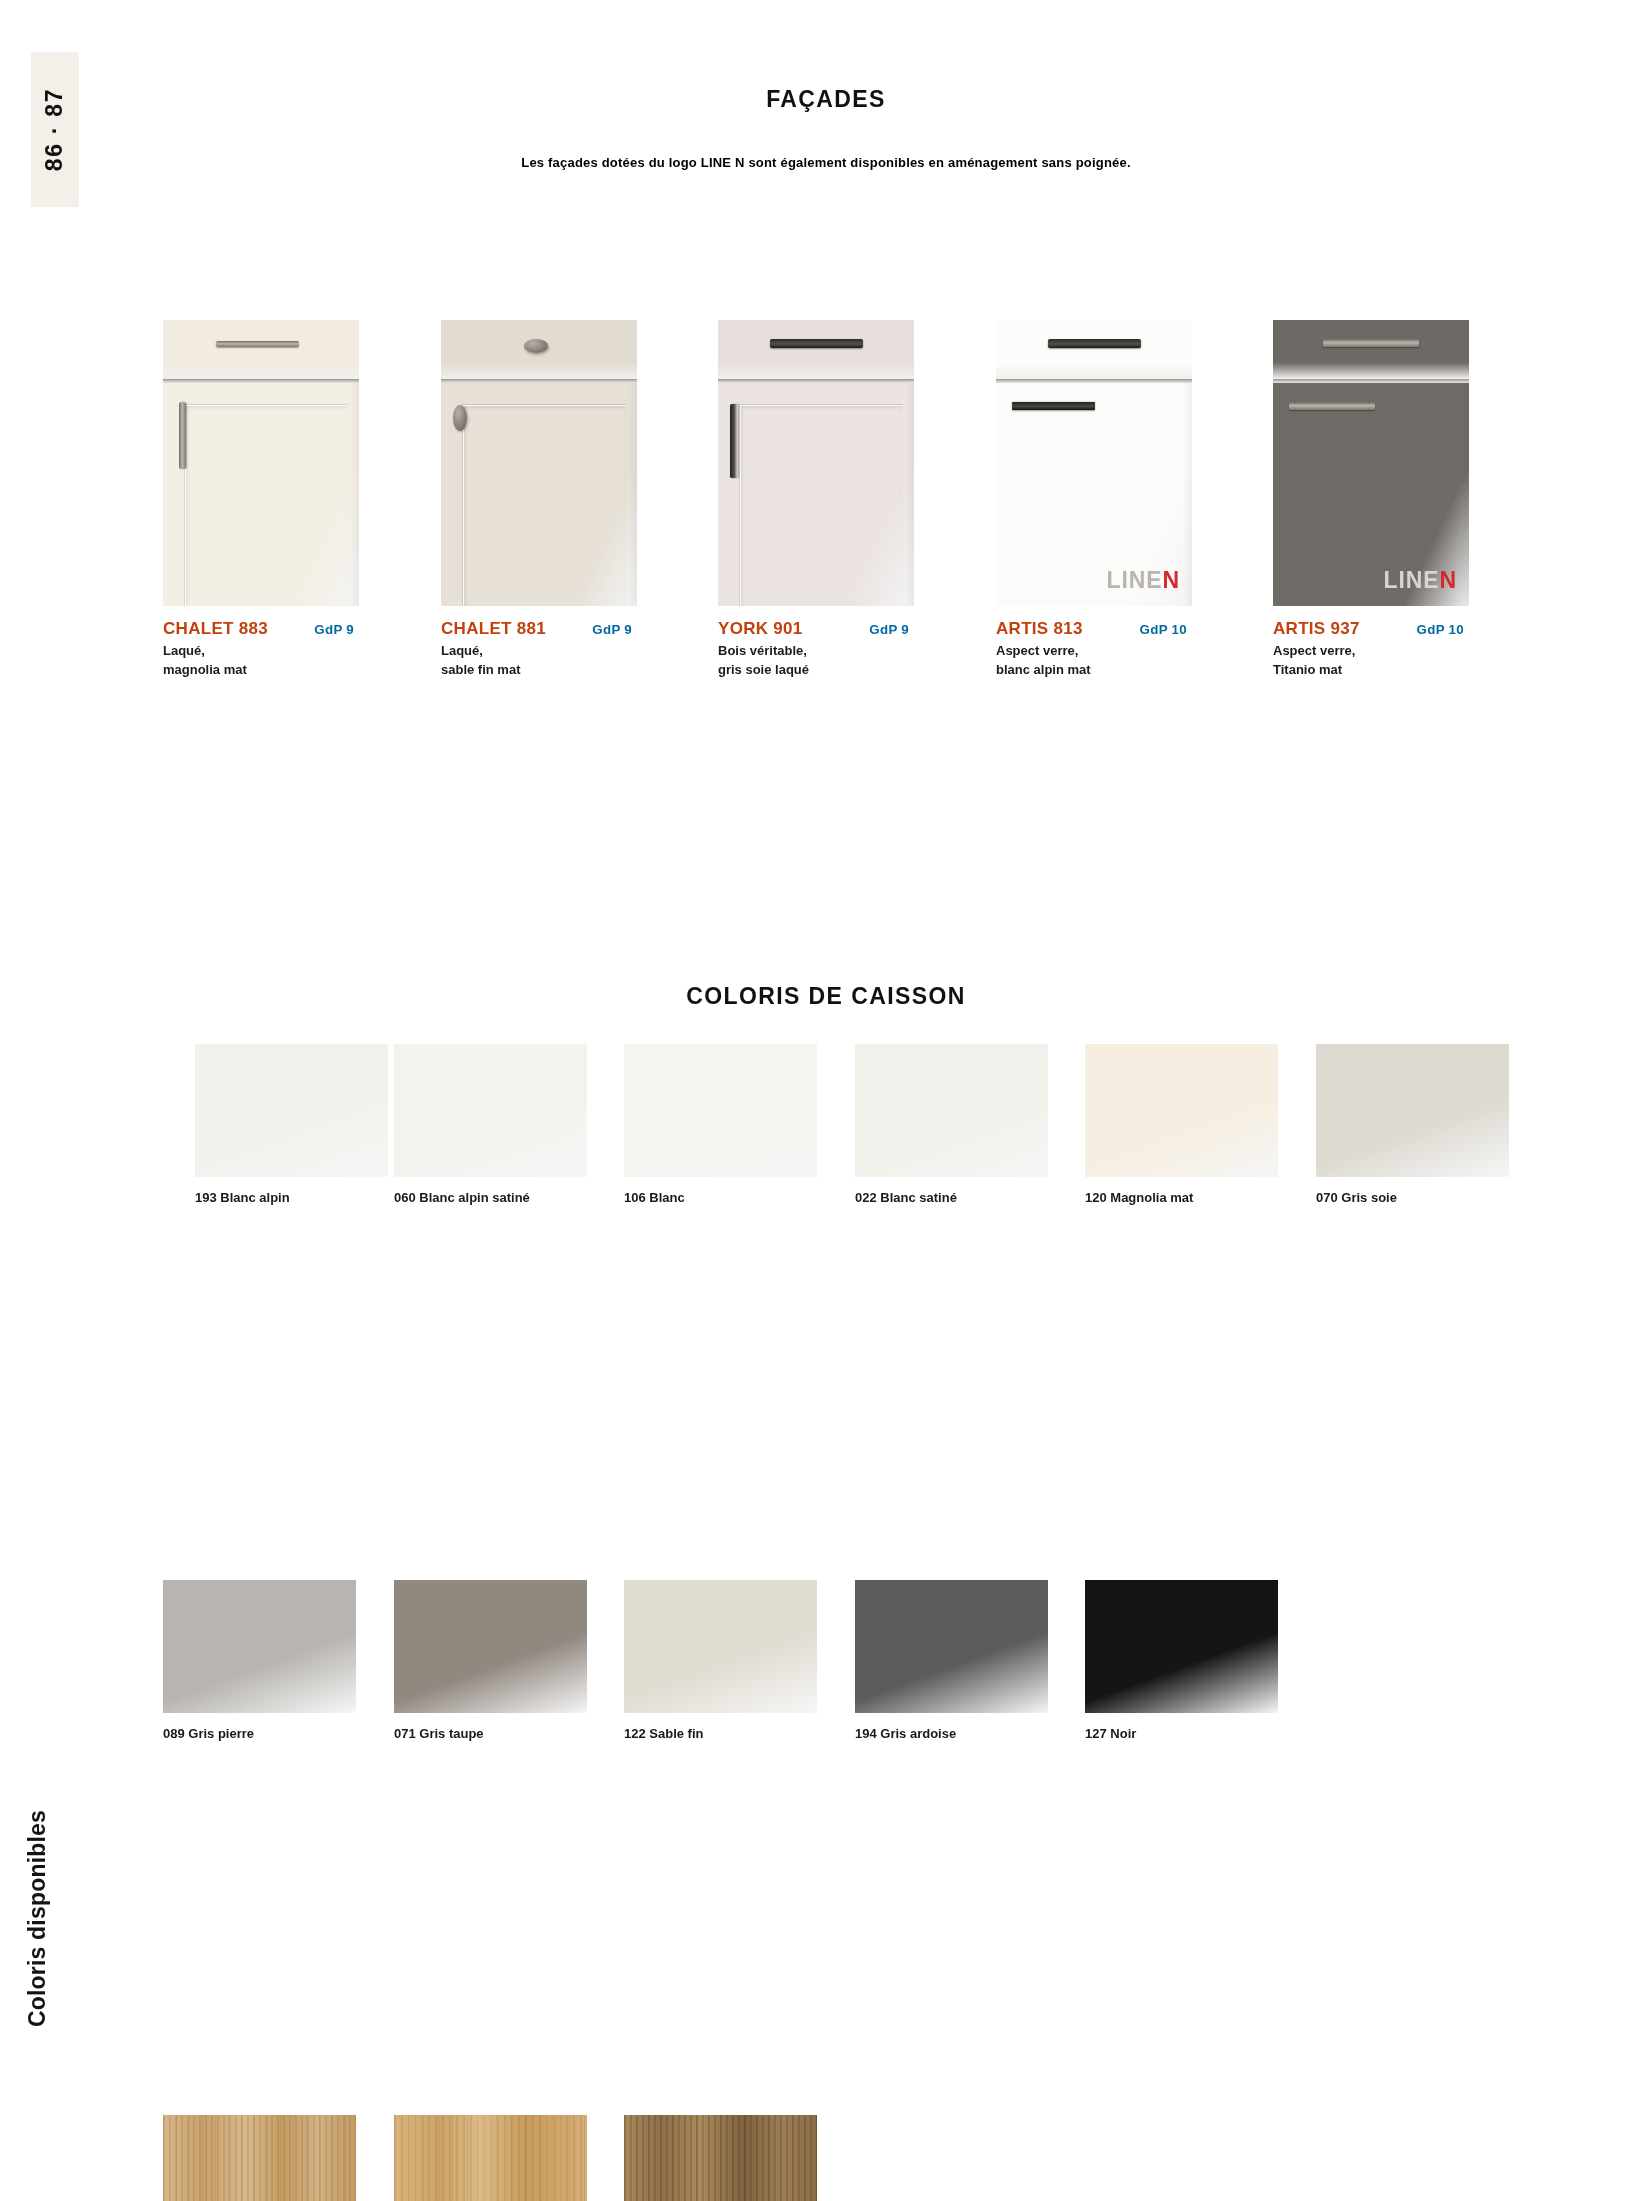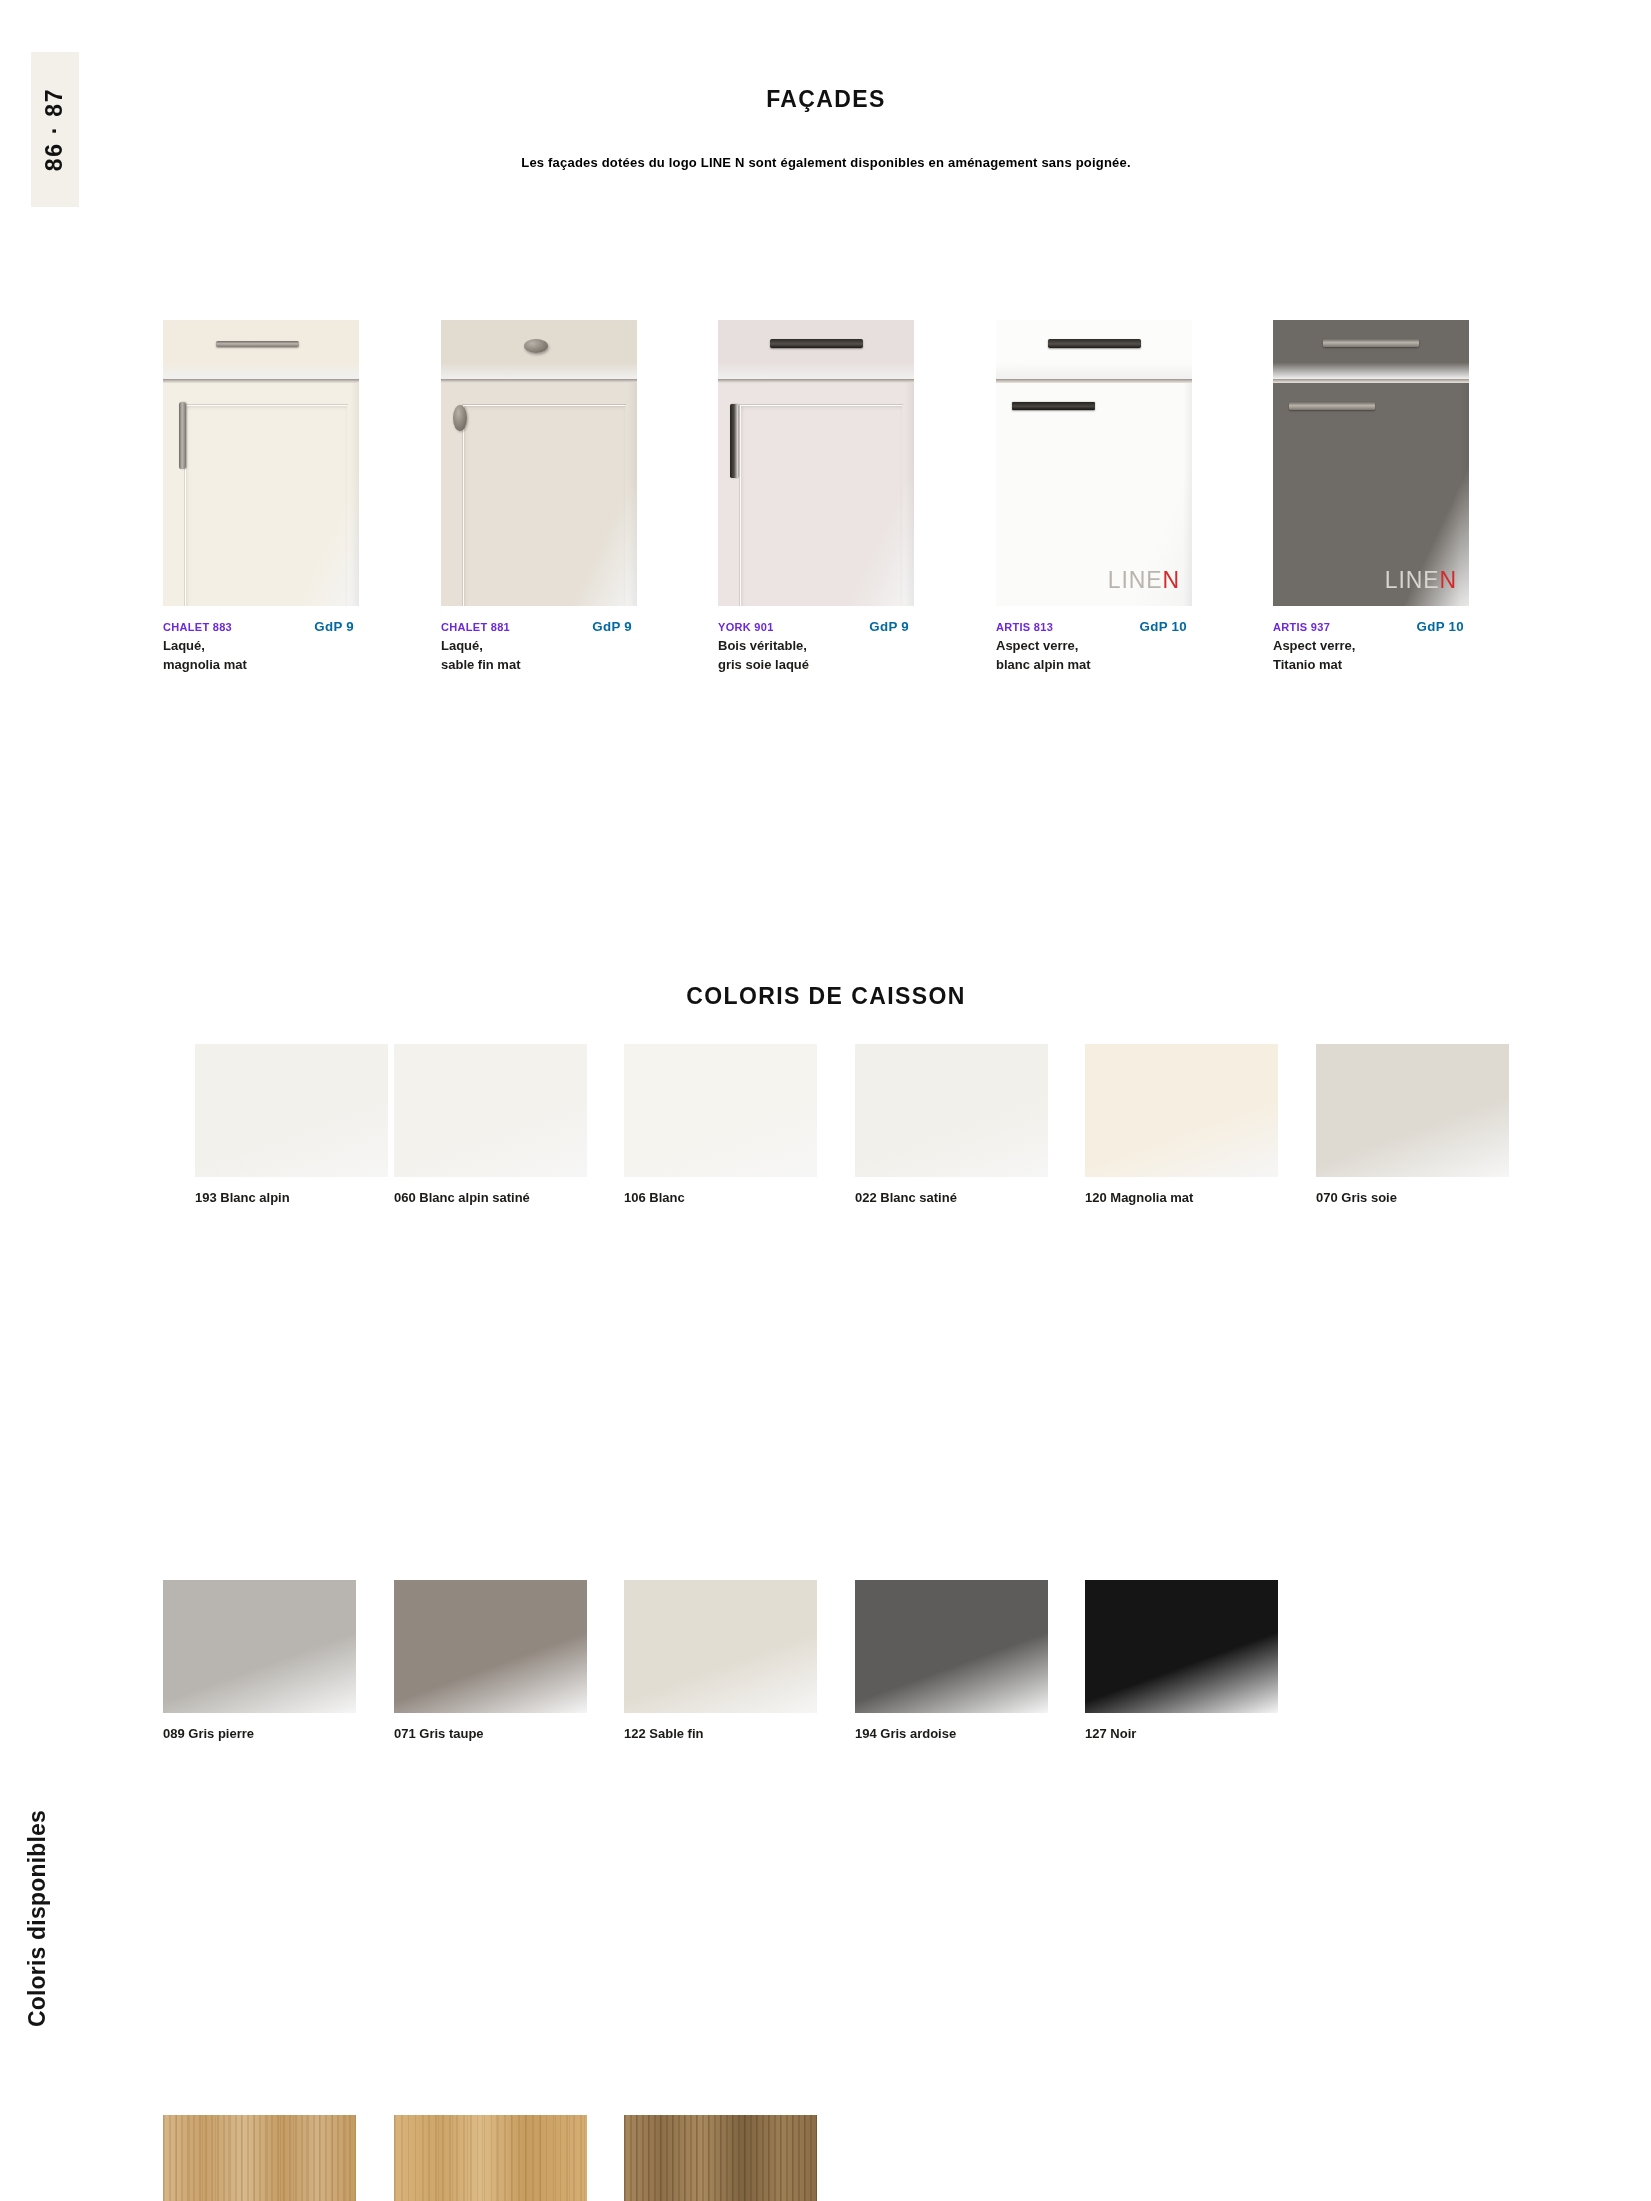--- a/index.html
+++ b/index.html
@@ -113,32 +113,32 @@
     background: linear-gradient(180deg,#26241f,#4a4540 55%,#161412);
     box-shadow: 0 0.9px 1.7px rgba(0,0,0,.4);
   }
   .edge-shade {
     position:absolute; right:0; top:0; width:8.6px; height:100%;
     background: linear-gradient(90deg, rgba(0,0,0,0), rgba(0,0,0,.05));
   }
   
   .linen-logo {
     position: absolute; right: 12px; bottom: 12px;
-    font-size: 23px; font-weight: 400; letter-spacing: 0.9px;
+    font-size: 23px; font-weight: 700; letter-spacing: 0.9px;
     font-family: "Liberation Sans", sans-serif;
   }
   .linen-logo .l-line { color: #b9b4ae; }
   .linen-logo .l-n { color: #d42a2e; }
   .linen-logo.on-dark .l-line { color: #d8d4cf; }
 
   
   .fac-caption { position: absolute; top: 299px; left: 0; width: 258px; }
   .fac-caption .row1 { display: flex; align-items: baseline; }
   .fac-caption .name {
-    font-size: 11px; font-weight: 700; letter-spacing: 0.3px; color:#6d28d9;
+    font-size: 17px; font-weight: 700; letter-spacing: 0.3px; color:#c2410c;
   }
   .fac-caption .gdp {
     font-size: 13.3px; font-weight: 700; letter-spacing: 0.3px; color:#0369a1;
     margin-left: auto; padding-right: 67px;
   }
   .fac-caption .desc {
     font-size: 13px; font-weight: 600; color:#1e1c1a; line-height: 1.42;
     margin-top: 3.4px; white-space: pre-line;
   }
 

